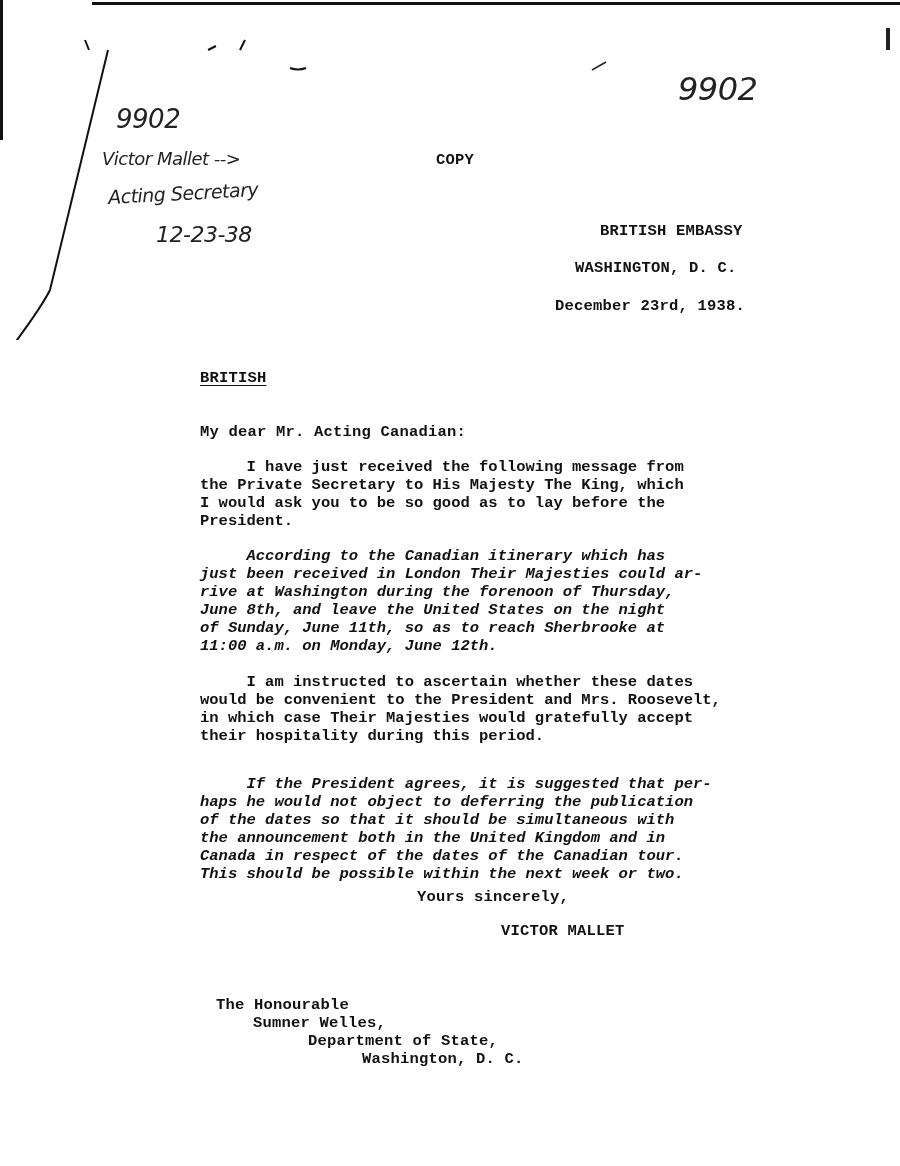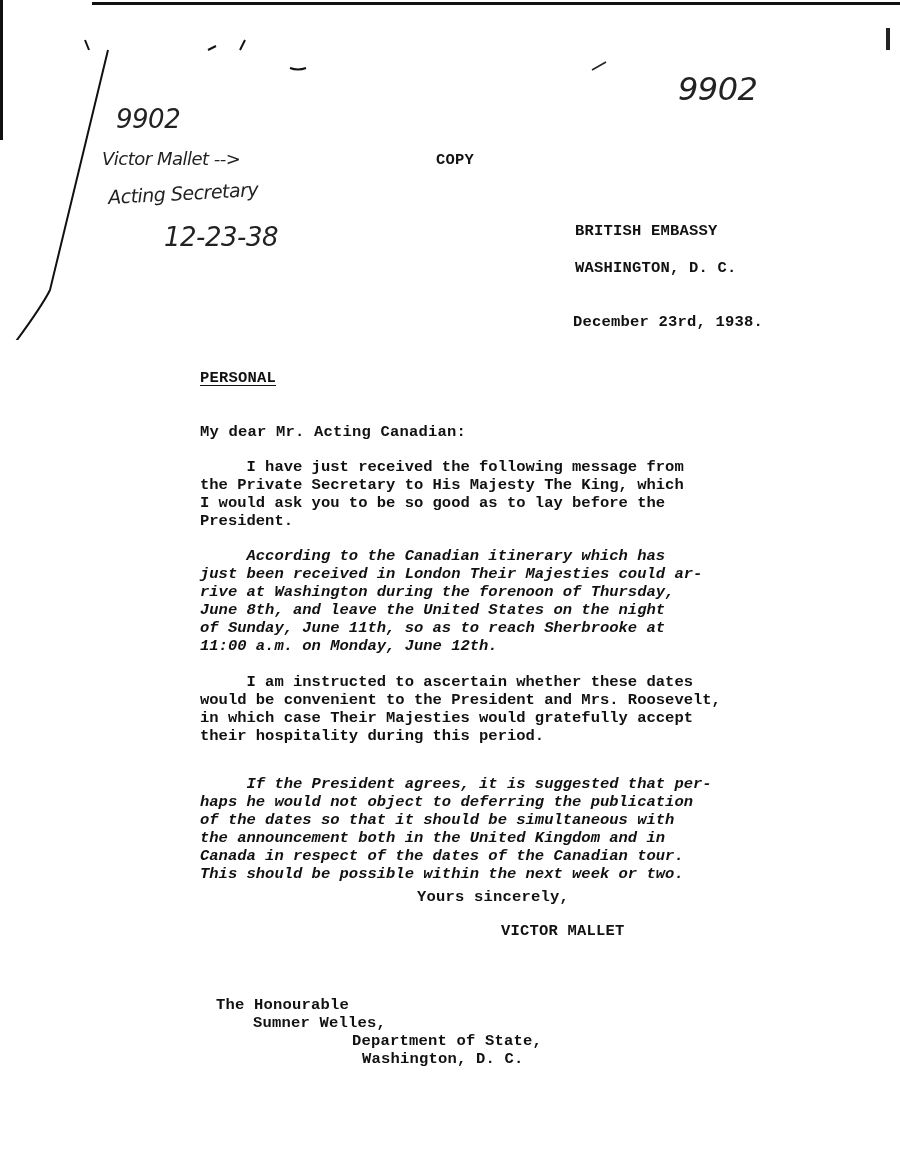--- a/index.html
+++ b/index.html
@@ -36,29 +36,29 @@
 <svg class="scan-line" style="left:880px;top:26px" width="20" height="30">
   <path d="M8 2 L8 24" stroke="#222" stroke-width="4"></path>
 </svg>
 <svg class="scan-line" style="left:590px;top:58px" width="20" height="15">
   <path d="M2 12 L16 4" stroke="#222" stroke-width="1.5"></path>
 </svg>
 
 <div class="hand" style="left:116px;top:104px;font-size:26px;">9902</div>
 <div class="hand" style="left:102px;top:148px;font-size:18px;">Victor Mallet --&gt;</div>
 <div class="hand" style="left:108px;top:182px;font-size:19px;transform:rotate(-3deg);">Acting Secretary</div>
-<div class="hand" style="left:164px;top:222px;font-size:26px;">12-23-38</div>
+<div class="hand" style="left:156px;top:222px;font-size:22px;">12-23-38</div>
 <div class="hand" style="left:678px;top:70px;font-size:32px;">9902</div>
 
 <div class="tw" style="left:436px;top:151px;text-align:center;">COPY</div>
-<div class="tw" style="left:575px;top:222px;">BRITISH EMBASSY</div>
+<div class="tw" style="left:600px;top:222px;">BRITISH EMBASSY</div>
 <div class="tw" style="left:575px;top:259px;">WASHINGTON, D. C.</div>
-<div class="tw" style="left:573px;top:297px;margin-top:16px;">December 23rd, 1938.</div>
+<div class="tw" style="left:555px;top:297px;">December 23rd, 1938.</div>
 
-<div class="tw underline" style="left:200px;top:369px;">PERSONAL</div>
+<div class="tw underline" style="left:200px;top:369px;">BRITISH</div>
 <div class="tw" style="left:200px;top:423px;">My dear Mr. Acting Canadian:</div>
 
 <div class="para" style="top:458px;">     I have just received the following message from
 the Private Secretary to His Majesty The King, which
 I would ask you to be so good as to lay before the
 President.</div>
 <div class="para" style="top:547px;font-style:italic;">     According to the Canadian itinerary which has
 just been received in London Their Majesties could ar-
 rive at Washington during the forenoon of Thursday,
 June 8th, and leave the United States on the night
@@ -73,14 +73,14 @@
 of the dates so that it should be simultaneous with
 the announcement both in the United Kingdom and in
 Canada in respect of the dates of the Canadian tour.
 This should be possible within the next week or two.</div>
 
 <div class="tw" style="left:417px;top:888px;">Yours sincerely,</div>
 <div class="tw" style="left:481px;top:922px;margin-left:20px;">VICTOR MALLET</div>
 
 <div class="tw" style="left:216px;top:996px;">The Honourable</div>
 <div class="tw" style="left:253px;top:1014px;">Sumner Welles,</div>
-<div class="tw" style="left:308px;top:1032px;margin-left:44px;">Department of State,</div>
+<div class="tw" style="left:308px;top:1032px;">Department of State,</div>
 <div class="tw" style="left:362px;top:1050px;">Washington, D. C.</div>
 
 </body></html>

